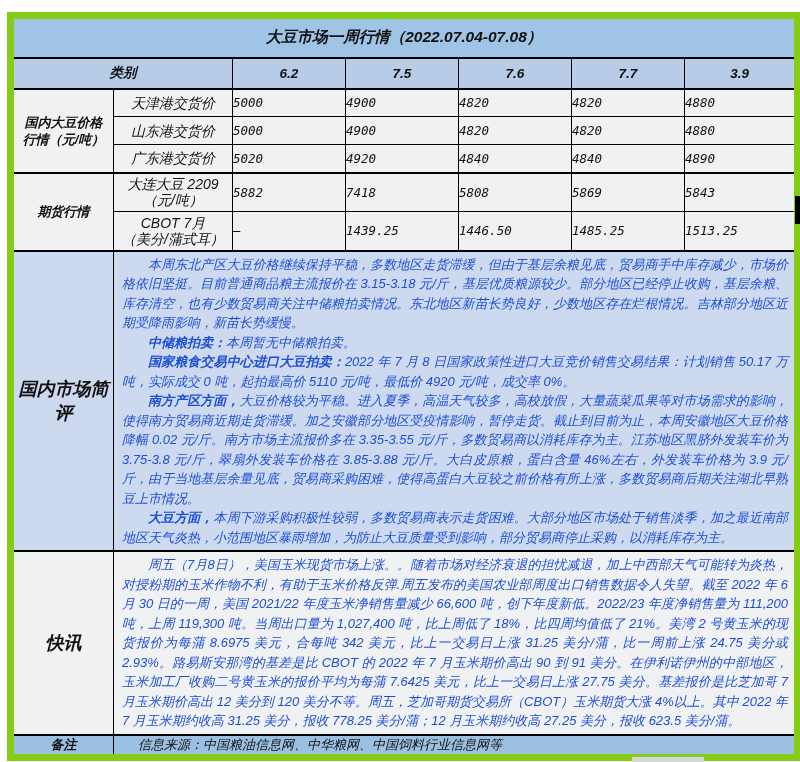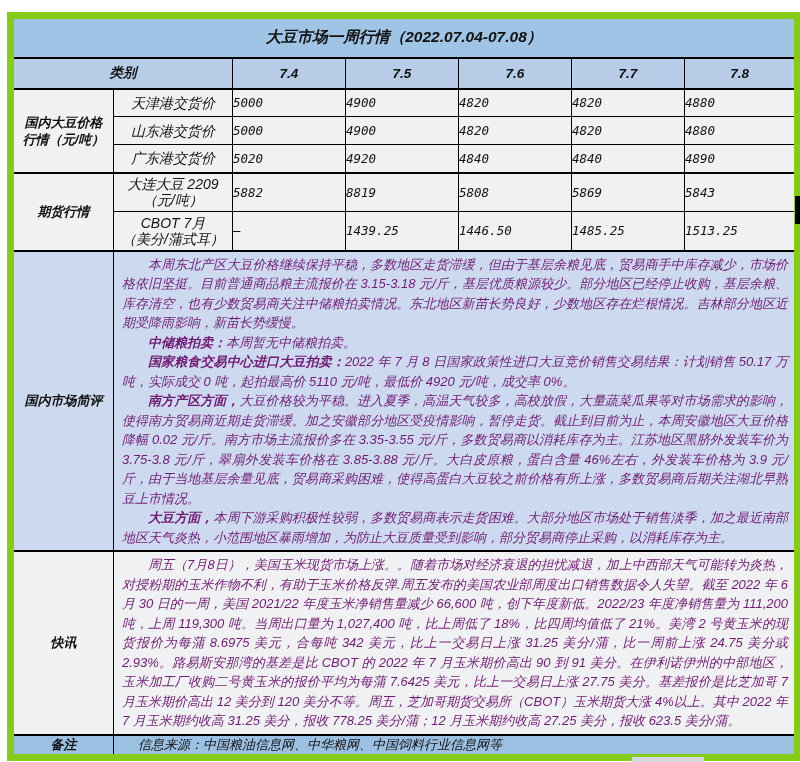--- a/index.html
+++ b/index.html
@@ -44,33 +44,33 @@
   td.val-cell {
     background:var(--cell_bg); text-align:left; font-size:12.5px;
     font-family:"DejaVu Sans Mono", monospace;
   }
   tr.r-price td { height:28px; }
   tr.r-fut td { height:39px; }
   tr.r-fut1 td, tr.r-price1 td { border-top:2px solid #000; }
 
   
   td.section-label {
-    text-align:center; font-weight:bold; font-size:13px;
+    text-align:center; font-weight:bold; font-size:18px;
     border-top:2px solid #000;
   }
   td.section-body {
     padding:3px 6px 3px 8px; vertical-align:top; border-top:2px solid #000;
   }
   .review-bg { background:var(--review_bg); }
   .news-bg { background:var(--cell_bg); }
   td.review-body { height:297px; }
   td.news-body { height:176px; }
   .longtext p {
     margin:0; text-indent:2em; font-size:13px; line-height:19.5px;
-    text-align:justify; color:#701a75;
+    text-align:justify; color:#1d4ed8;
   }
   .longtext b { font-weight:bold; }
 
   
   td.remark-label {
     height:14px; background:var(--remark_bg); text-align:center;
     font-weight:bold; font-size:13px; border-top:2px solid #000;
   }
   td.remark-body {
     background:var(--remark_bg); font-size:13px; padding-left:24px;
@@ -97,25 +97,25 @@
         <col class="c-d">
     </colgroup>
 
     <tbody>
         <tr>
       <td class="title-cell" colspan="7">大豆市场一周行情（2022.07.04-07.08）</td>
     </tr>
 
     <tr>
       <td class="head-cell" colspan="2">类别</td>
-      <td class="head-cell">7.4</td>
+      <td class="head-cell">6.2</td>
       <td class="head-cell">7.5</td>
       <td class="head-cell">7.6</td>
       <td class="head-cell">7.7</td>
-      <td class="head-cell">7.8</td>
+      <td class="head-cell">3.9</td>
     </tr>
 
     <tr class="r-price r-price1">
       <td class="grp-label" rowspan="3">国内大豆价格
 行情（元/吨）</td>
       <td class="sub-label">天津港交货价</td>
       <td class="val-cell">5000</td>
       <td class="val-cell">4900</td>
       <td class="val-cell">4820</td>
       <td class="val-cell">4820</td>
@@ -136,21 +136,21 @@
       <td class="val-cell">4840</td>
       <td class="val-cell">4840</td>
       <td class="val-cell">4890</td>
     </tr>
 
     <tr class="r-fut r-fut1">
       <td class="grp-label" rowspan="2">期货行情</td>
       <td class="sub-label">大连大豆 2209
 （元/吨）</td>
       <td class="val-cell">5882</td>
-      <td class="val-cell">8819</td>
+      <td class="val-cell">7418</td>
       <td class="val-cell">5808</td>
       <td class="val-cell">5869</td>
       <td class="val-cell">5843</td>
     </tr>
     <tr class="r-fut">
       <td class="sub-label">CBOT 7月
 （美分/蒲式耳）</td>
       <td class="val-cell">—</td>
       <td class="val-cell">1439.25</td>
       <td class="val-cell">1446.50</td>

